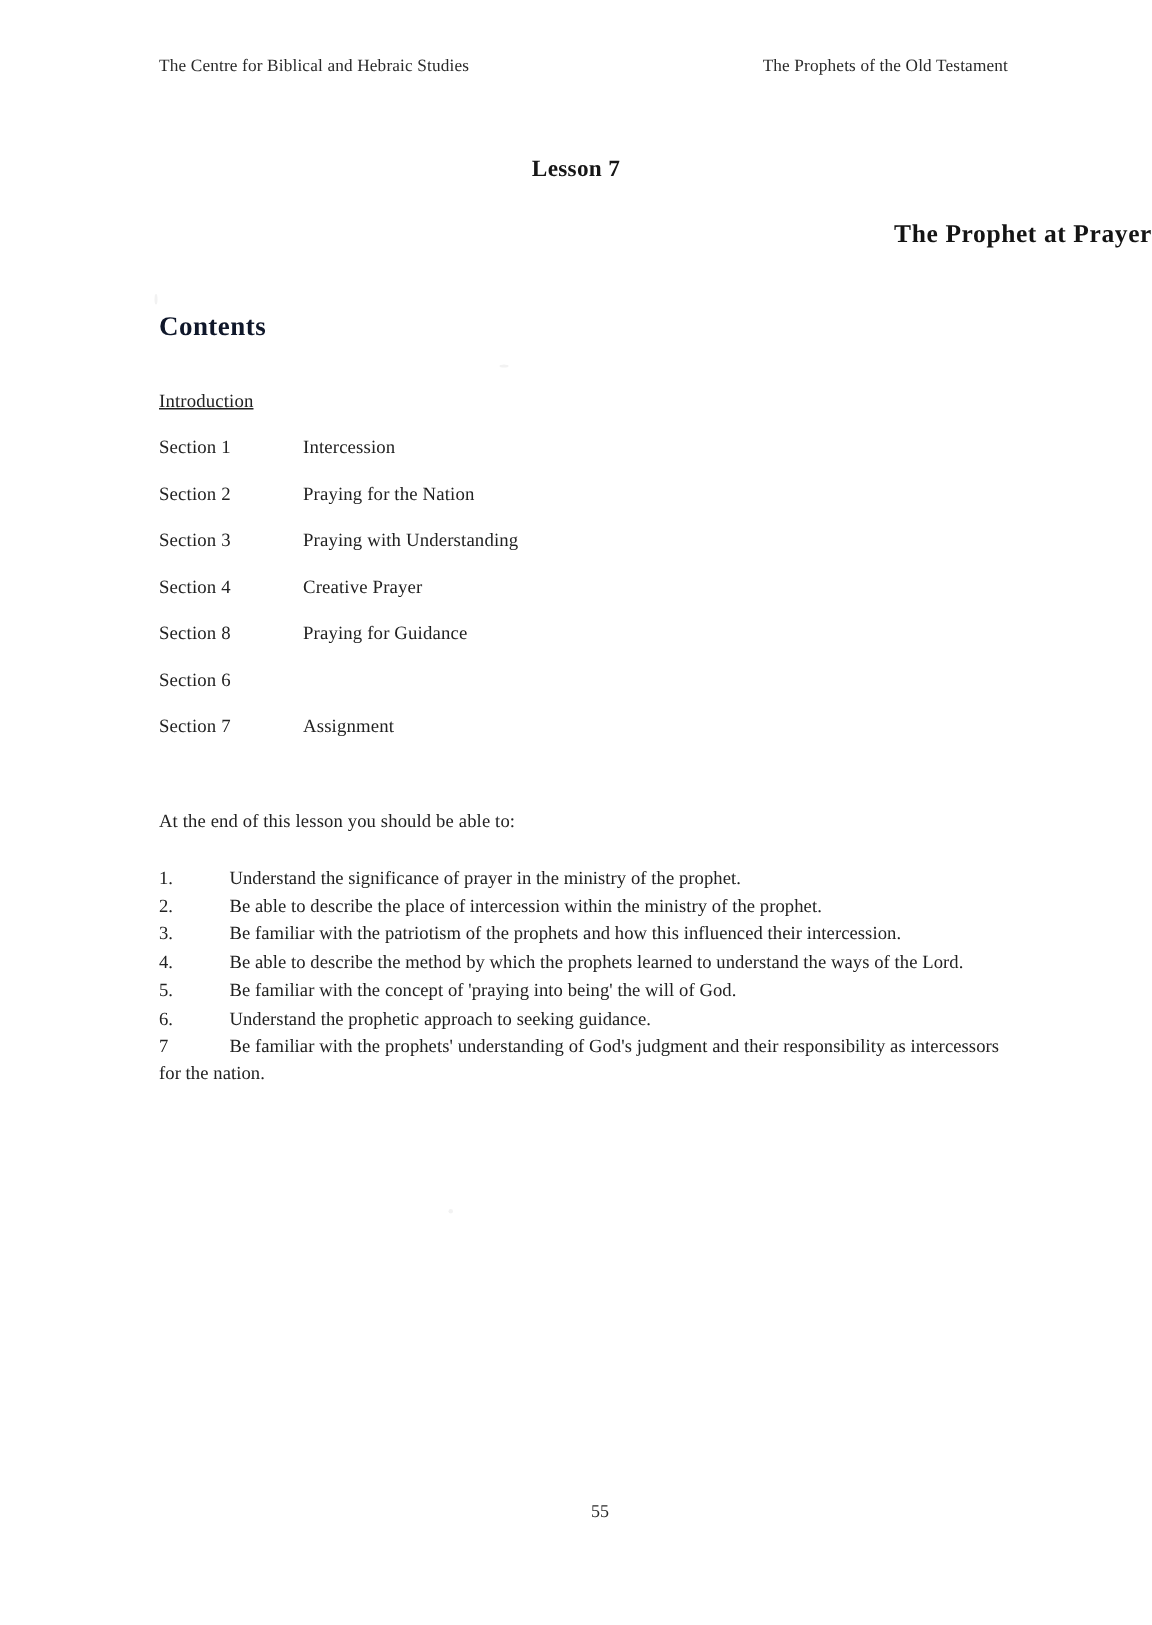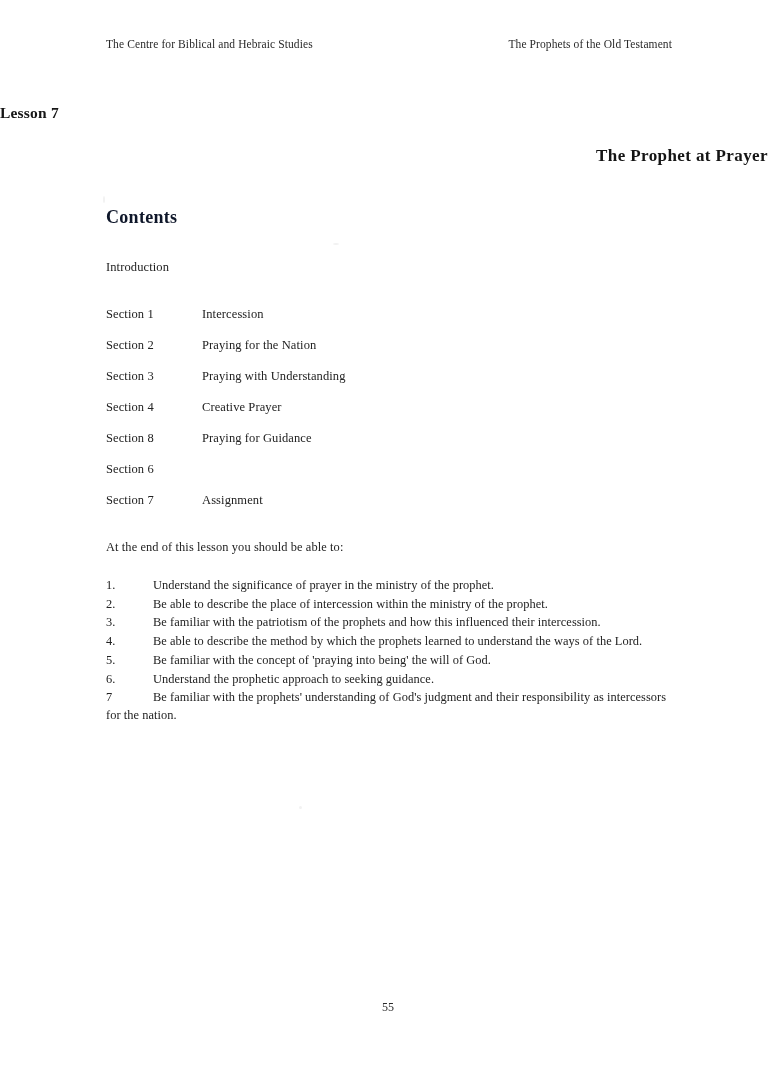--- a/index.html
+++ b/index.html
@@ -38,20 +38,21 @@
   .running-head .rh-right {
     margin-right: 0px;
   }
 
   
   .lesson-title {
     position: absolute;
     top: 104px;
     left: 0;
     width: 768px;
+    text-align: center;
     font-size: 15.5px;
     font-weight: bold;
     letter-spacing: 0.2px;
     color: #161616;
   }
   .lesson-subtitle {
     position: absolute;
     top: 146px;
     left: 0;
     width: 768px;
@@ -74,22 +75,23 @@
   }
   .contents-list {
     position: absolute;
     top: 260px;
     left: 106px;
     width: 520px;
     font-size: 12.5px;
     color: #222222;
   }
   .toc-intro {
-    margin: 0 0 32px 0;
-    letter-spacing: 0.1px;
+    margin: 0 0 16px 0;
+    letter-spacing: 0.1px;
+    text-decoration: underline;
   }
   .toc-row {
     display: flex;
     margin-bottom: 15.6px;
     letter-spacing: 0.1px;
     margin-top: 16px;
   }
   .toc-label {
     width: 96px;
     flex: 0 0 96px;
@@ -135,21 +137,21 @@
   .obj-item.wrap .obj-num {
     position: static;
     display: inline-block;
     width: 47px;
   }
 
   
   .page-number {
     position: absolute;
     top: 1000px;
-    left: 4px;
+    left: 16px;
     width: 704px;
     text-align: center;
     font-size: 12px;
     color: #2a2a2a;
     padding-left: 32px;
   }
 
   
   .speck {
     position: absolute;

